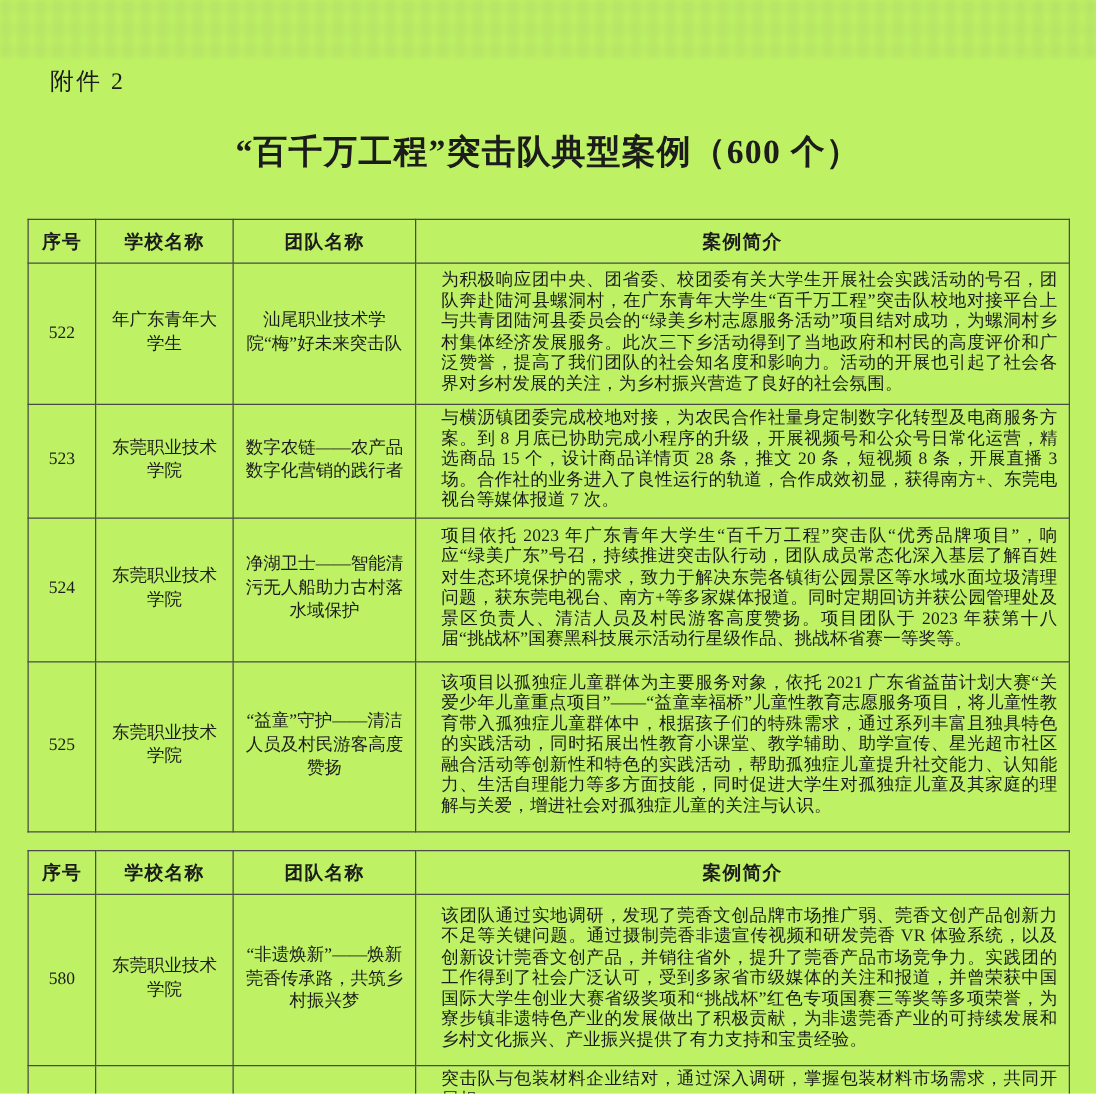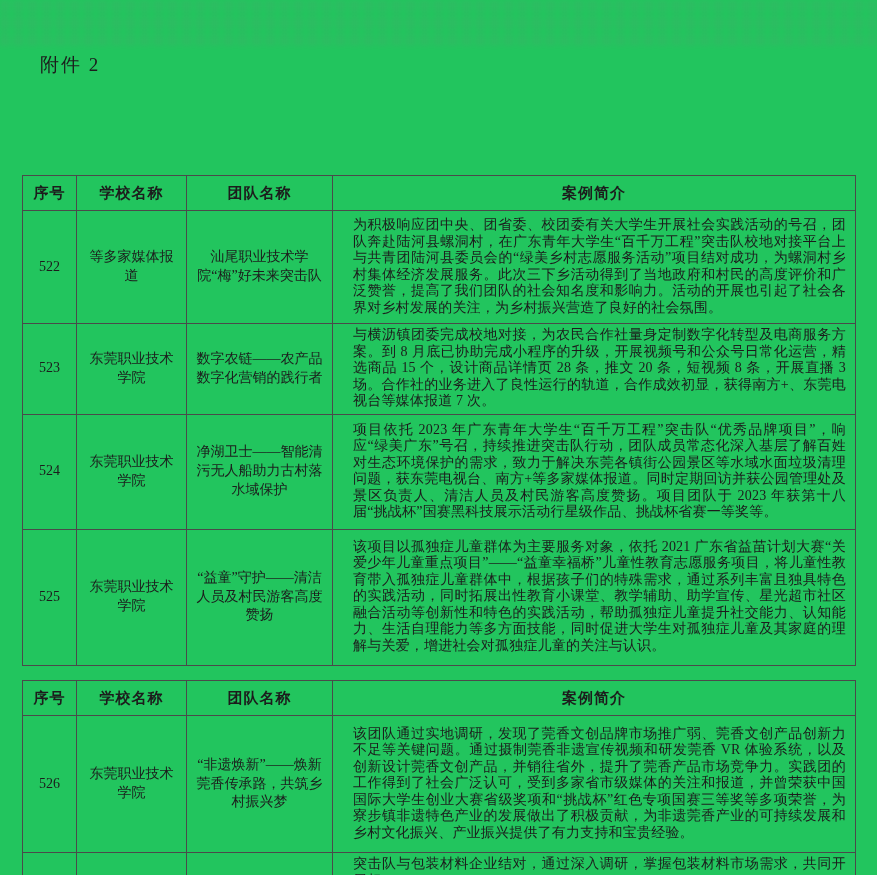--- a/index.html
+++ b/index.html
@@ -4,21 +4,21 @@
 <style>
   html, body {
     margin: 0;
     padding: 0;
     background: #ffffff;
   }
   .page {
     position: relative;
     width: 877px;
     height: 875px;
-    background: #22c55e;
+    background: #bef264;
     overflow: hidden;
     font-family: "Liberation Serif", "DejaVu Serif", serif;
     color: #1c1c1c;
   }
   
   .bleed {
     position: absolute;
     left: 0; top: 0;
     width: 100%; height: 46px;
     background:
@@ -88,38 +88,39 @@
 </style>
 </head>
 <body>
 
 <div class="page">
 
   <div class="bleed"></div>
 
   <div class="attachment">附件 2</div>
 
+  <div class="doc-title">“百千万工程”突击队典型案例（600 个）</div>
 
   <table class="case-table t1">
     <colgroup>
       <col class="w-no">
         <col class="w-school">
         <col class="w-team">
         <col>
     </colgroup>
     <tbody>
         <tr>
       <th>序号</th>
       <th>学校名称</th>
       <th>团队名称</th>
       <th>案例简介</th>
     </tr>
     <tr style="height:113px;">
       <td class="c-no">522</td>
-      <td class="c-school">等多家媒体报道</td>
+      <td class="c-school">年广东青年大学生</td>
       <td class="c-team">汕尾职业技术学院“梅”好未来突击队</td>
       <td class="c-summary">为积极响应团中央、团省委、校团委有关大学生开展社会实践活动的号召，团队奔赴陆河县螺洞村，在广东青年大学生“百千万工程”突击队校地对接平台上与共青团陆河县委员会的“绿美乡村志愿服务活动”项目结对成功，为螺洞村乡村集体经济发展服务。此次三下乡活动得到了当地政府和村民的高度评价和广泛赞誉，提高了我们团队的社会知名度和影响力。活动的开展也引起了社会各界对乡村发展的关注，为乡村振兴营造了良好的社会氛围。</td>
     </tr>
     <tr style="height:84px;">
       <td class="c-no">523</td>
       <td class="c-school">东莞职业技术学院</td>
       <td class="c-team">数字农链——农产品数字化营销的践行者</td>
       <td class="c-summary">与横沥镇团委完成校地对接，为农民合作社量身定制数字化转型及电商服务方案。到 8 月底已协助完成小程序的升级，开展视频号和公众号日常化运营，精选商品 15 个，设计商品详情页 28 条，推文 20 条，短视频 8 条，开展直播 3 场。合作社的业务进入了良性运行的轨道，合作成效初显，获得南方+、东莞电视台等媒体报道 7 次。</td>
     </tr>
     <tr style="height:115px;">
@@ -145,21 +146,21 @@
         <col>
     </colgroup>
     <tbody>
         <tr>
       <th>序号</th>
       <th>学校名称</th>
       <th>团队名称</th>
       <th>案例简介</th>
     </tr>
     <tr style="height:137px;">
-      <td class="c-no">526</td>
+      <td class="c-no">580</td>
       <td class="c-school">东莞职业技术学院</td>
       <td class="c-team">“非遗焕新”——焕新莞香传承路，共筑乡村振兴梦</td>
       <td class="c-summary">该团队通过实地调研，发现了莞香文创品牌市场推广弱、莞香文创产品创新力不足等关键问题。通过摄制莞香非遗宣传视频和研发莞香 VR 体验系统，以及创新设计莞香文创产品，并销往省外，提升了莞香产品市场竞争力。实践团的工作得到了社会广泛认可，受到多家省市级媒体的关注和报道，并曾荣获中国国际大学生创业大赛省级奖项和“挑战杯”红色专项国赛三等奖等多项荣誉，为寮步镇非遗特色产业的发展做出了积极贡献，为非遗莞香产业的可持续发展和乡村文化振兴、产业振兴提供了有力支持和宝贵经验。</td>
     </tr>
     <tr style="height:48px;">
       <td class="c-no"></td>
       <td class="c-school"></td>
       <td class="c-team"></td>
       <td class="c-summary" style="vertical-align:top;">突击队与包装材料企业结对，通过深入调研，掌握包装材料市场需求，共同开展相</td>
     </tr>

